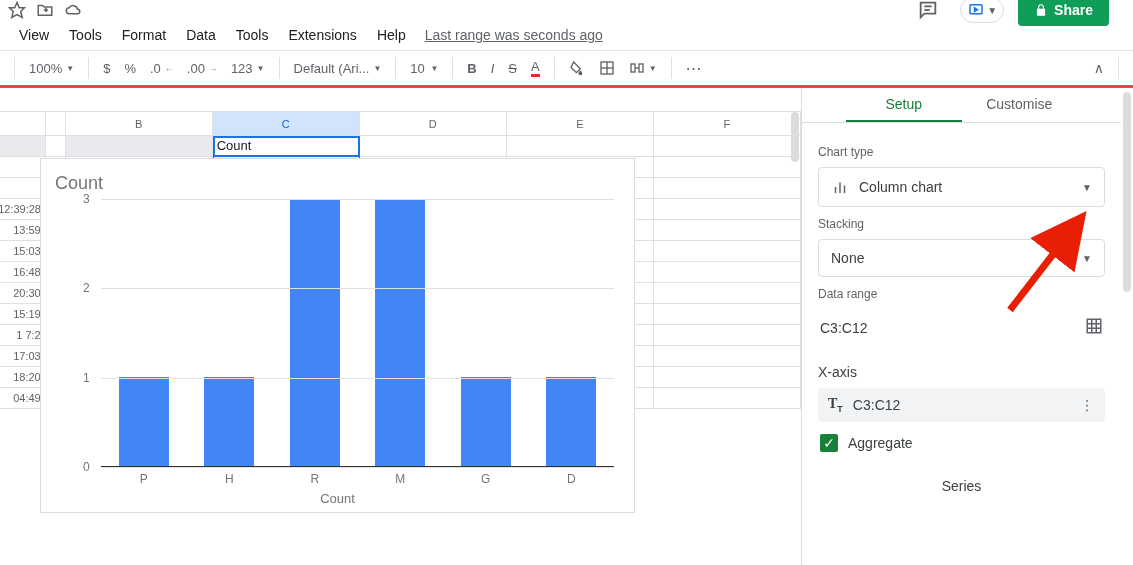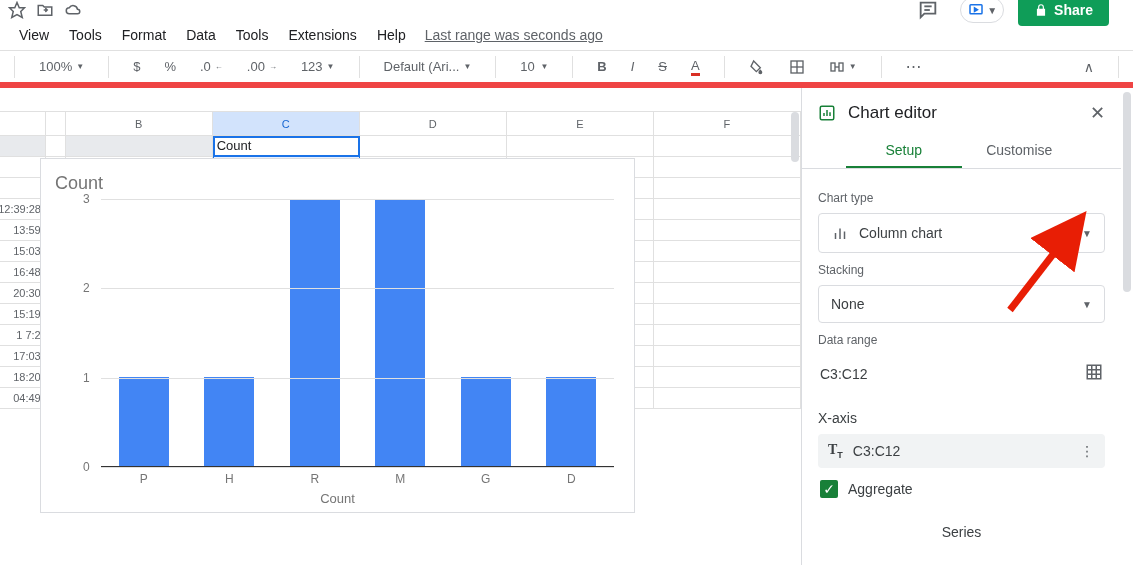--- a/index.html
+++ b/index.html
@@ -16,21 +16,21 @@
   .menubar { height: 30px; display:flex; align-items:center; padding: 0 8px 0 10px; gap: 2px; font-size: 14px; color:#202124;}
   .menubar .item { padding: 4px 9px; cursor: default; }
   .menubar .last-edit { margin-left: 8px; color:#5f6368; text-decoration: underline; font-size:14px;}
   .share-btn { background:#0F9D58; color:#fff; border:none; border-radius:4px; padding:8px 16px; font-weight:600; cursor:pointer; display:flex; align-items:center; gap:6px; font-size:14px;}
   .present-btn { border:1px solid #dadce0; border-radius: 20px; padding: 3px 6px; display:flex; align-items:center; gap:2px; color:#1a73e8;}
   .comment-btn { width:36px; height:36px; display:flex;align-items:center;justify-content:center;border-radius:50%;}
   
   
   
   
-  .toolbar { height: 38px; border-top:1px solid #e0e0e0; border-bottom:6px solid #ef4444; display:flex; align-items:center; padding: 0 8px; gap:12px; color:#5f6368; font-size:13px;}
+  .toolbar { height: 38px; border-top:1px solid #e0e0e0; border-bottom:3px solid #ef4444; display:flex; align-items:center; padding: 0 8px; gap:2px; color:#5f6368; font-size:13px;}
   .toolbar .sep { width:1px; height:22px; background:#e0e0e0; margin:0 6px;}
   .tb-item { padding: 4px 6px; display:flex; align-items:center; gap:4px;}
   .tb-item .caret { font-size: 8px; color:#5f6368;}
   .toolbar .spacer { flex:1; }
   
   
   .main { position:absolute; top:88px; left:0; right:0; bottom:0; display:flex;}
   .sheet-area { flex:1; position:relative; overflow:hidden; }
   .chart-panel { width: 320px; border-left:1px solid #dadce0; display:flex; flex-direction:column; }
   
@@ -402,32 +402,20 @@
         </div>
       <div class="chart-xtitle">Count</div>
     </div>
 
     <div class="vscroll">
       <div class="thumb" style="top:0; height:50px;"></div>
     </div>
   </div>
 
   <div class="chart-panel">
-    <div class="panel-head">
-      <span class="icon">
-          <svg viewBox="0 0 24 24" width="20" height="20" fill="none" stroke="#188038" stroke-width="2">
-            <rect x="3" y="3" width="18" height="18" rx="2"></rect>
-            <line x1="8" y1="16" x2="8" y2="12"></line>
-            <line x1="12" y1="16" x2="12" y2="8"></line>
-            <line x1="16" y1="16" x2="16" y2="11"></line>
-          </svg>
-        </span>
-      <span class="title">Chart editor</span>
-      <span class="close">✕</span>
-    </div>
     <div class="panel-tabs">
       <div class="panel-tab active">Setup</div>
       <div class="panel-tab">Customise</div>
     </div>
     <div class="panel-body">
       <span class="field-label">Chart type</span>
       <div class="dropdown">
         <span class="icon">
             <svg width="18" height="18" viewBox="0 0 24 24" fill="none" stroke="#5f6368" stroke-width="2">
               <line x1="6" y1="20" x2="6" y2="12"></line>

